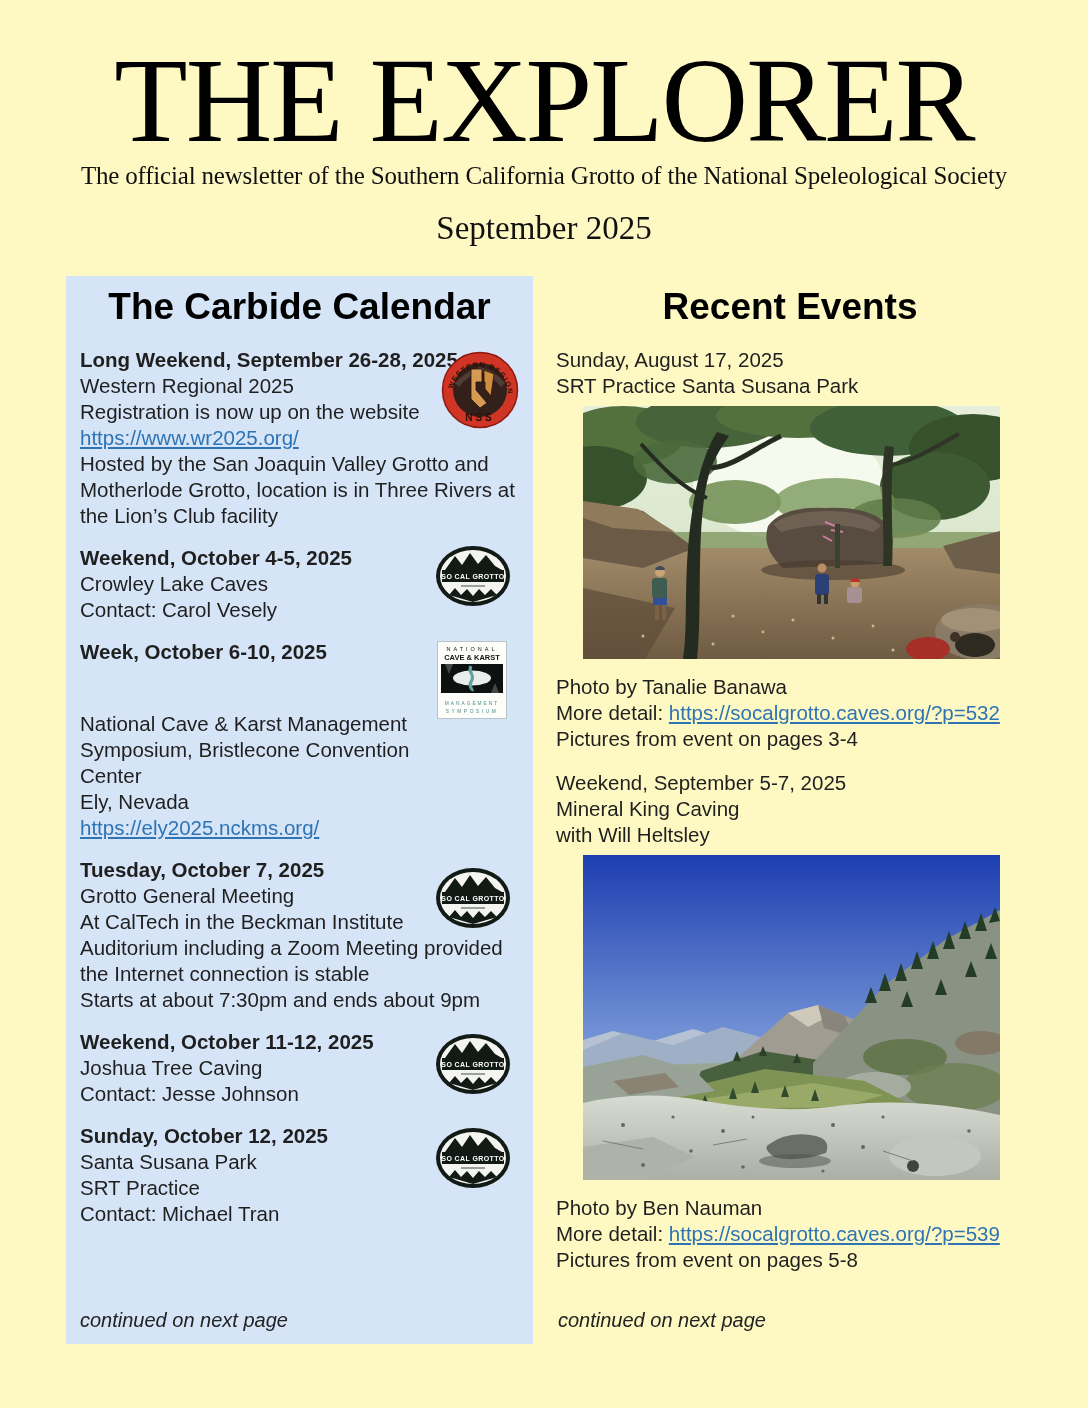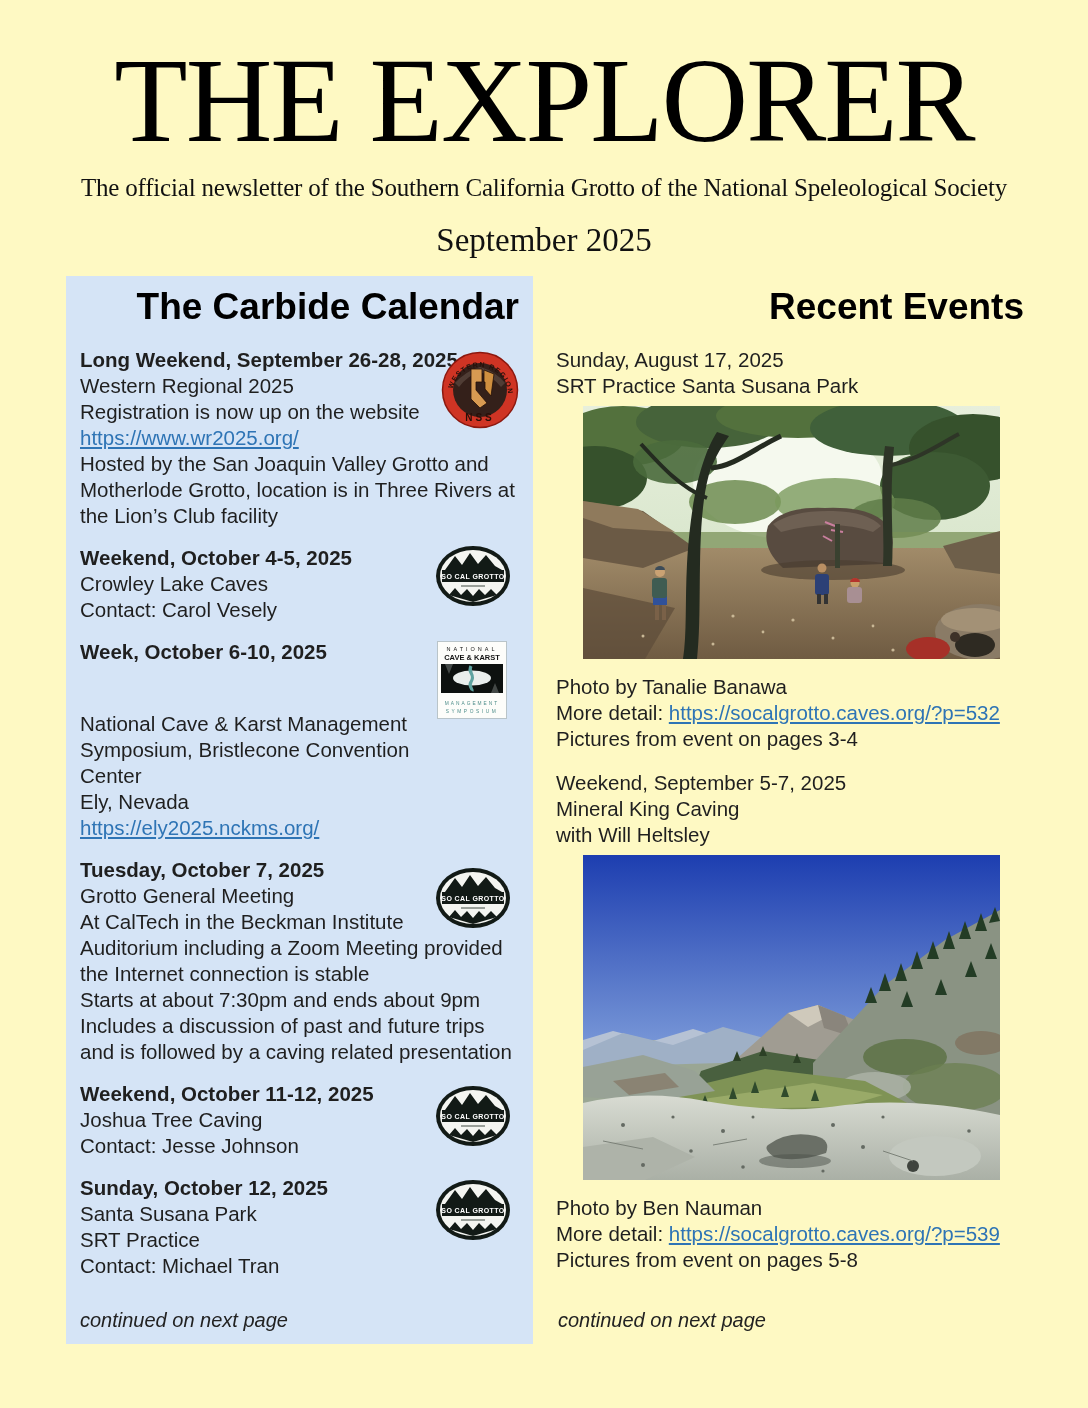--- a/index.html
+++ b/index.html
@@ -2,26 +2,26 @@
 <html><head>
 <meta charset="utf-8">
 <style>
   html,body{margin:0;padding:0;background:#ffffff;}
   .page{position:relative;width:1088px;height:1408px;background:#fef9c3;overflow:hidden;
         font-family:"Liberation Sans",sans-serif;color:#1f1f1f;}
   
   .masthead{position:absolute;top:40px;left:0;width:100%;text-align:center;}
   .mast-title{font-family:"Liberation Serif",serif;font-weight:400;color:#000;
               font-size:120px;line-height:1.02;letter-spacing:-2px;}
-  .mast-sub{font-family:"Liberation Serif",serif;font-size:25px;color:#111;margin-top:12px;letter-spacing:-0.2px;}
+  .mast-sub{font-family:"Liberation Serif",serif;font-size:25px;color:#111;margin-top:0;letter-spacing:-0.2px;}
   .mast-issue{font-family:"Liberation Serif",serif;font-size:33px;color:#111;margin-top:20px;}
   
   .panel{position:absolute;left:66px;top:276px;width:467px;height:1068px;background:#d5e4f6;box-sizing:border-box;padding:0 14px;}
   .recent-col{position:absolute;left:556px;top:276px;width:468px;height:1068px;box-sizing:border-box;}
-  .col-heading{font-size:37px;font-weight:700;color:#000;text-align:right;margin:10px 0 18px 0;line-height:1.15;}
+  .col-heading{font-size:37px;font-weight:700;color:#000;text-align:center;margin:10px 0 18px 0;line-height:1.15;}
   
   .event{position:relative;margin-bottom:16px;font-size:20.5px;line-height:26px;}
   .event .date{font-weight:700;}
   .narrow{padding-right:108px;margin-top:46px;}
   a{color:#2e74b5;text-decoration:underline;cursor:pointer;}
   .badge{position:absolute;}
   
   .r-event{font-size:20.5px;line-height:26px;margin-bottom:18px;}
   .r-event .date{font-weight:400;}
   .photo{display:block;margin:7px 0 9px 27px;}
@@ -116,21 +116,20 @@
           <text x="38" y="34" font-size="7" font-weight="bold" fill="#ffffff" letter-spacing="0.4" text-anchor="middle" font-family="Liberation Sans,sans-serif">SO CAL GROTTO</text>
           <rect x="26" y="40" width="24" height="2" fill="#9aa09a"></rect>
           <polygon points="14,50 20,43 26,50 32,44 38,51 44,44 50,50 56,44 62,50 38,57" fill="#121a16"></polygon>
         </svg>
       </span>
       <div class="date">Tuesday, October 7, 2025</div>
       <div>Grotto General Meeting</div>
       <div>At CalTech in the Beckman Institute</div>
       <div>Auditorium including a Zoom Meeting provided the Internet connection is stable</div>
       <div>Starts at about 7:30pm and ends about 9pm</div>
-      <div>Includes a discussion of past and future trips and is followed by a caving related presentation</div>
     </div>
 
     <div class="event">
       <span class="badge" style="right:8px;top:4px;">
         <svg width="76" height="62" viewBox="0 0 76 62">
           <ellipse cx="38" cy="31" rx="37" ry="30" fill="#121a16"></ellipse>
           <ellipse cx="38" cy="31" rx="33" ry="26" fill="#f4f5f1"></ellipse>
           <polygon points="10,25 20,11 27,20 35,8 43,19 51,10 60,21 67,25" fill="#121a16"></polygon>
           <rect x="34" y="17" width="7" height="4" rx="1" fill="#121a16"></rect>
           <rect x="7" y="25" width="62" height="12" fill="#121a16"></rect>

